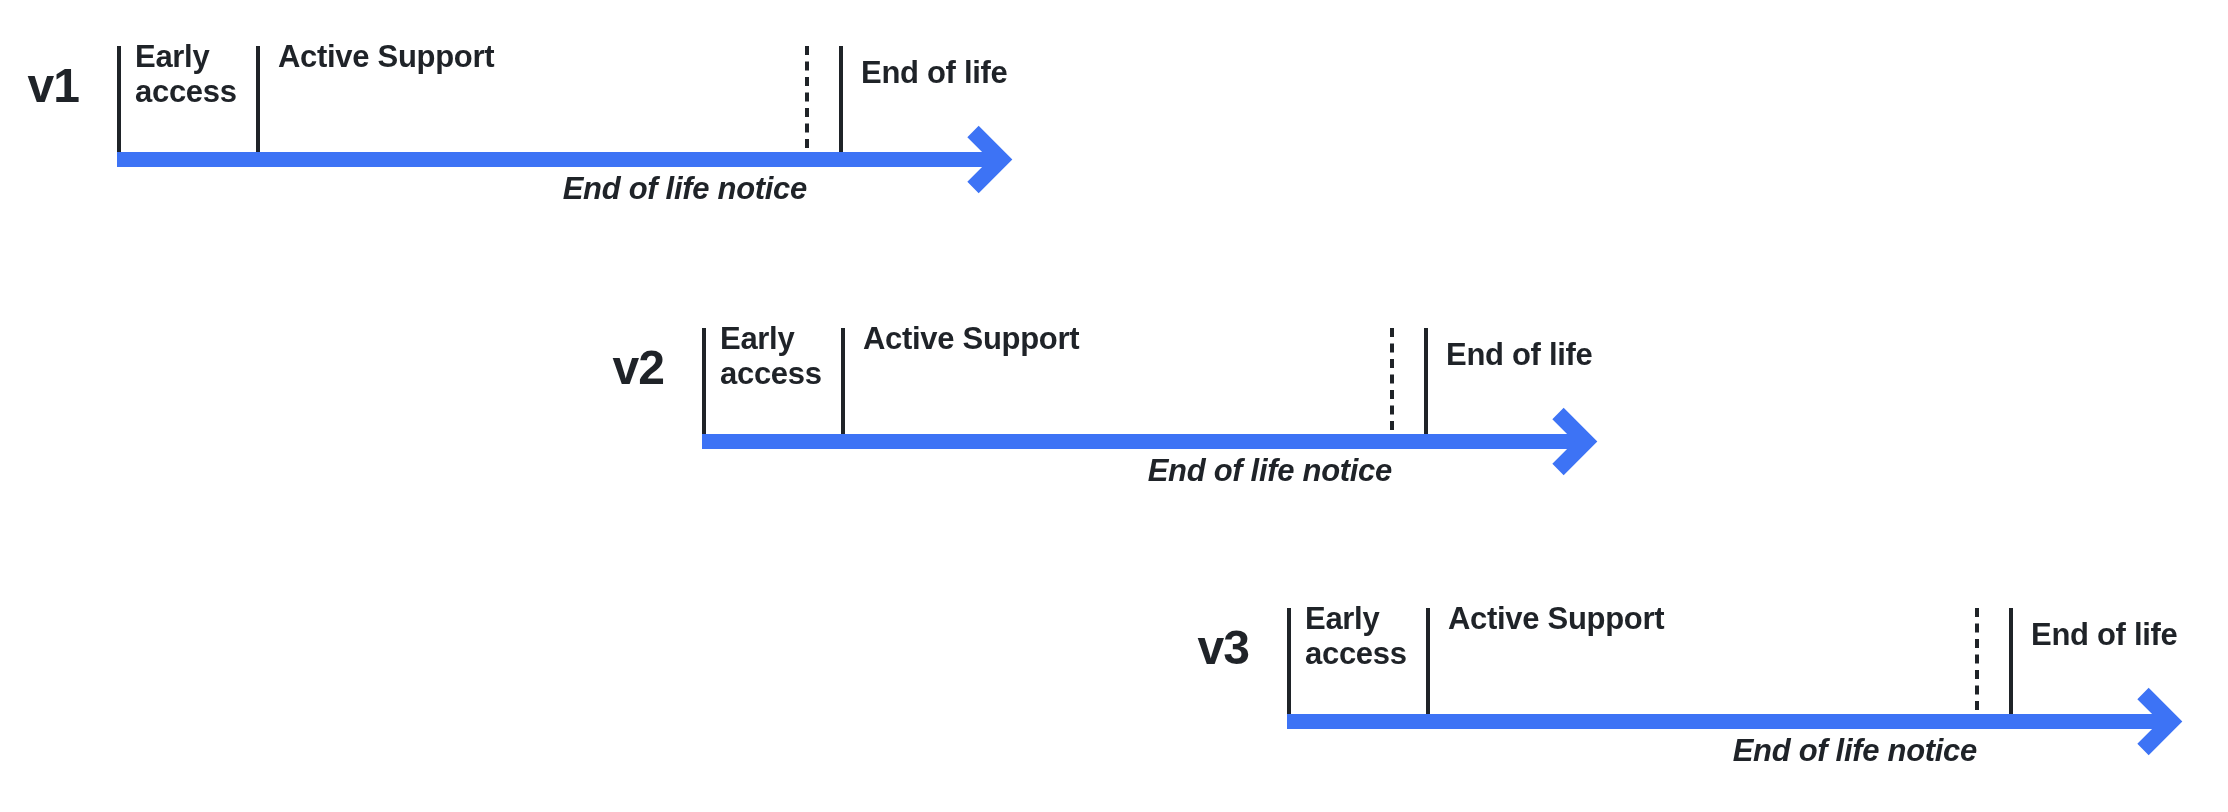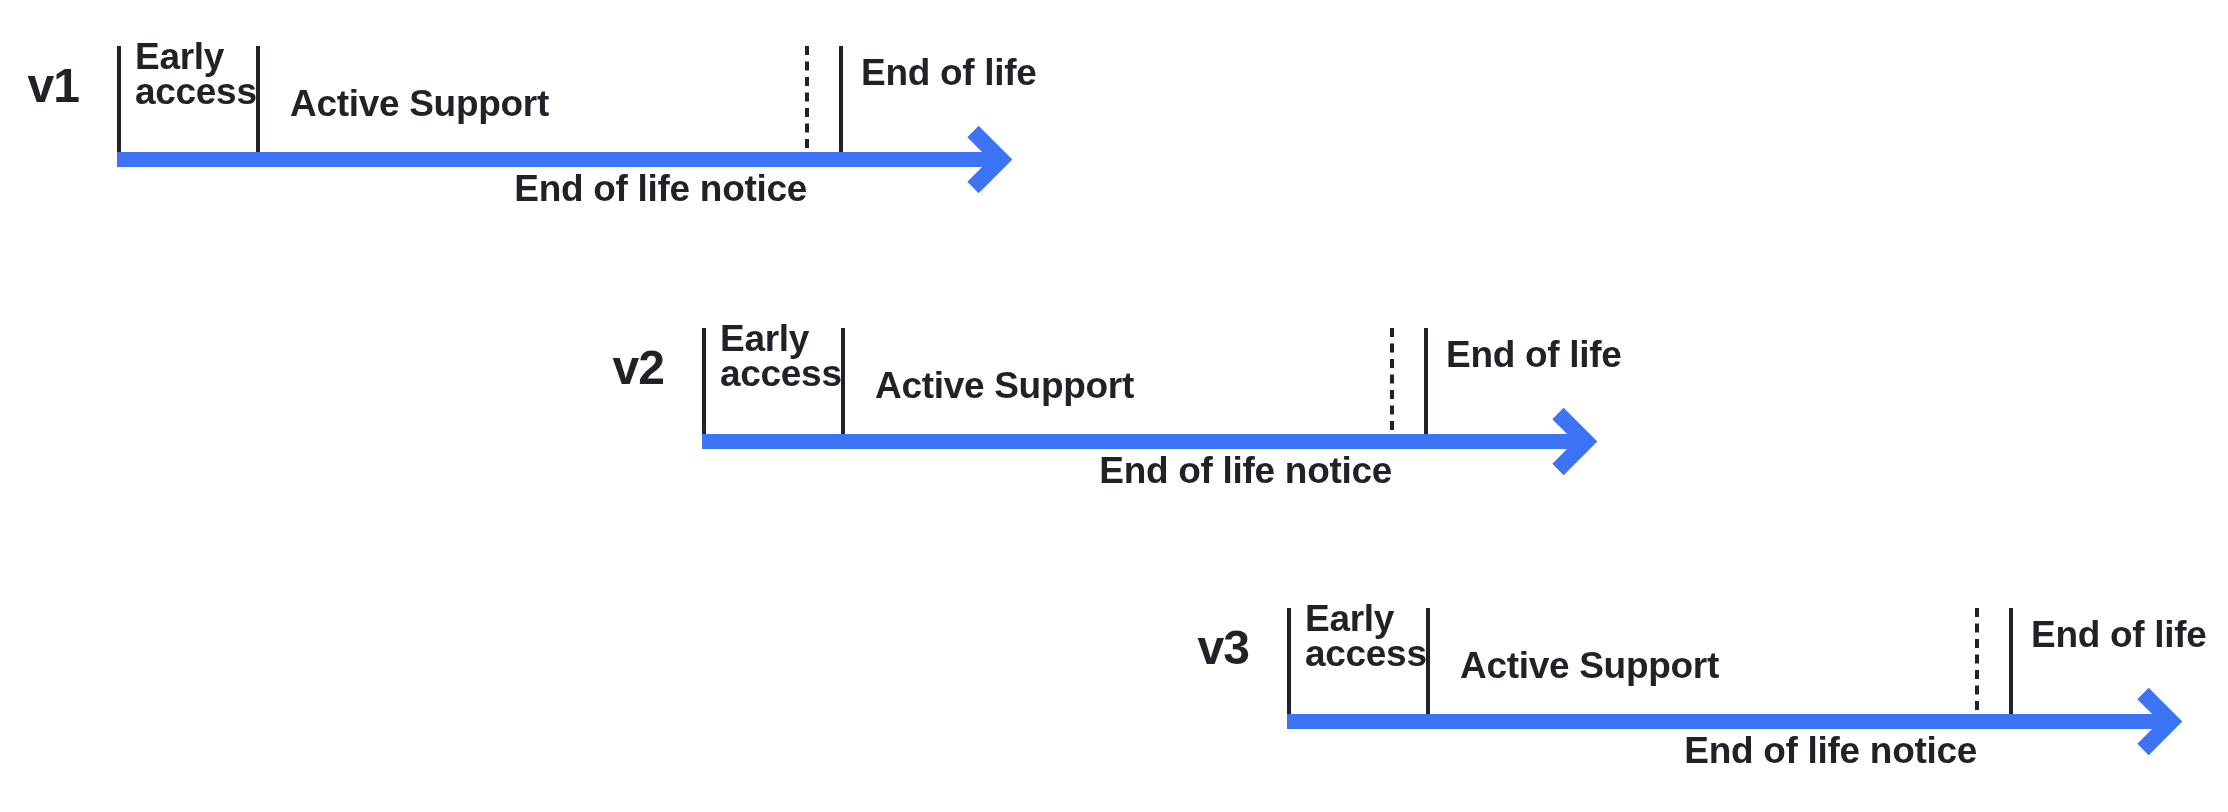--- a/index.html
+++ b/index.html
@@ -41,49 +41,49 @@
     width: 112px;
     text-align: right;
     font-size: 48px;
     font-weight: 700;
     line-height: 48px;
     color: #1F2328;
     letter-spacing: -1px;
   }
   .phase-label {
     position: absolute;
-    font-size: 37px;
+    font-size: 31px;
     font-weight: 700;
     line-height: 35px;
     color: #1F2328;
     letter-spacing: -0.3px;
   }
   .early-access-label {
     left: 18px;
     top: -7px;
     width: 118px;
   }
   .active-support-label {
-    left: 173px;
+    left: 161px;
     top: -7px;
     white-space: nowrap;
-    margin-top: 47px;
   }
   .end-of-life-label {
     left: 744px;
     top: -7px;
     white-space: nowrap;
     margin-top: 16px;
   }
   .eol-notice-label {
     left: 340px;
     top: 125px;
     width: 350px;
     text-align: right;
     white-space: nowrap;
+    font-style: italic;
   }
 </style>
 </head>
 <body>
 
 <div class="canvas">
 
   <div class="timeline-row row-v1">
     <div class="version-label">v1</div>
     <svg class="axis-svg" viewBox="0 0 960 175">

